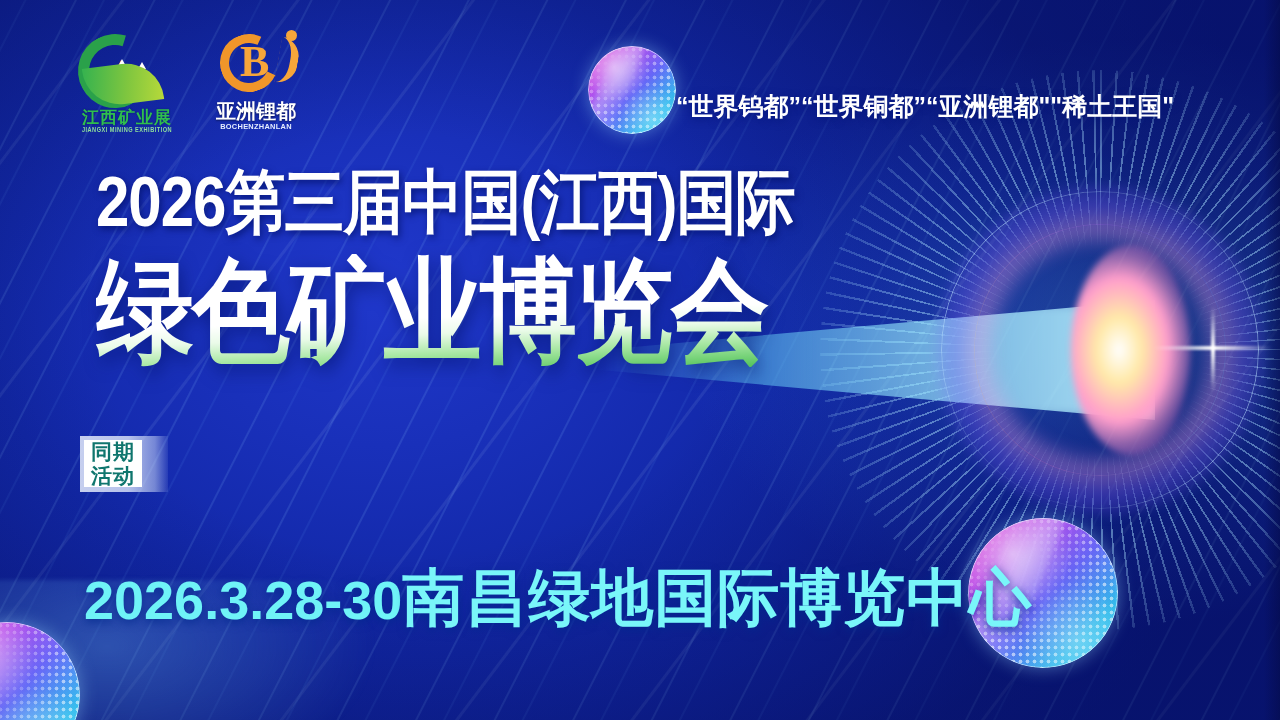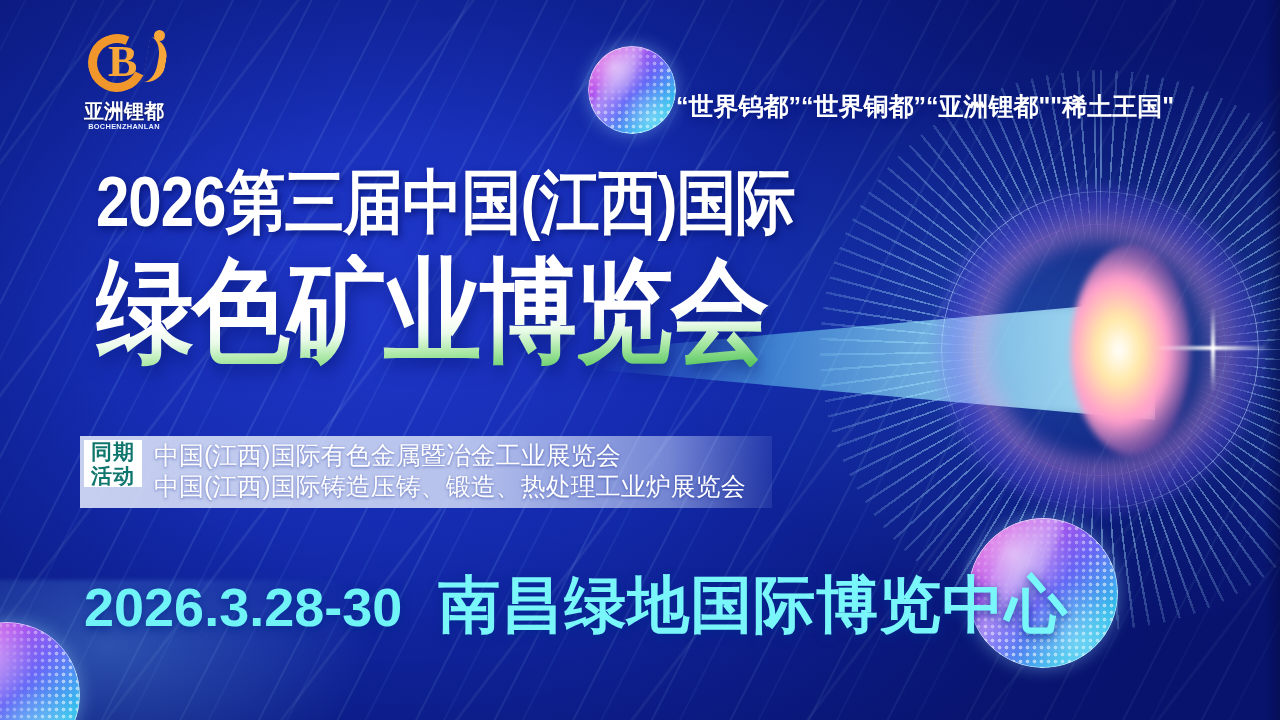--- a/index.html
+++ b/index.html
@@ -228,23 +228,22 @@
     padding:0 7px; text-align:center; letter-spacing:1px; align-self:flex-start;
   }
   .concurrent .lines{ margin-left:12px; }
   .concurrent .lines div{
     font-size:25px; font-weight:500; color:#ffffff; line-height:1.25; white-space:nowrap;
     text-shadow:0 1px 3px rgba(20,40,150,.55);
   }
 
   
   .footline{
-    position:absolute; left:84px; top:556px; display:flex; align-items:baseline; gap:36px;
+    position:absolute; left:84px; top:556px; display:flex; align-items:baseline; 
     white-space:nowrap;
-    margin-top:7px;
   }
   #event-date{
     font-size:54px; font-weight:700; color:#6ff3f7; letter-spacing:0px;
     text-shadow:0 3px 10px rgba(0,40,140,.8);
   }
   #event-venue{
     font-size:62px; font-weight:700; color:#79f6f9; letter-spacing:1px;
     text-shadow:0 3px 10px rgba(0,40,140,.8);
   }
 </style>
@@ -285,20 +284,32 @@
   </div>
   <div class="sphere" id="sphere-bottom-left">
     <div class="body"></div>
     <div class="dots"></div>
     <div class="gloss"></div>
     <div class="rim"></div>
   </div>
 
   <div class="logos">
 
+    <div class="logo logo-mine">
+      <div class="mark">
+        <div class="cring"></div>
+        <div class="peak1"></div>
+        <div class="peak2"></div>
+        <div class="snow1"></div>
+        <div class="snow2"></div>
+        <div class="leaf"></div>
+      </div>
+      <div class="cn">江西矿业展</div>
+      <div class="en">JIANGXI MINING EXHIBITION</div>
+    </div>
 
     <div class="logo logo-expo">
       <div class="mark">
         <div class="oring"></div>
         <div class="bchar">B</div>
         <div class="swoosh"></div>
         <div class="sdot"></div>
       </div>
       <div class="cn">亚洲锂都</div>
       <div class="en">BOCHENZHANLAN</div>
@@ -311,24 +322,20 @@
   <div class="titleWrap">
     <div id="title-line1">2026第三届中国(江西)国际</div>
     <div id="title-line2">绿色矿业博览会</div>
   </div>
 
   <div class="concurrent">
     <div class="badge">
       <div>同期</div>
       <div>活动</div>
     </div>
-    <div class="lines">
-      <div>中国(江西)国际有色金属暨冶金工业展览会</div>
-      <div>中国(江西)国际铸造压铸、锻造、热处理工业炉展览会</div>
-    </div>
   </div>
 
   <div class="footline">
     <div id="event-date">2026.3.28-30</div>
     <div id="event-venue">南昌绿地国际博览中心</div>
   </div>
 
   <div class="cornerDark"></div>
 
 </div>

